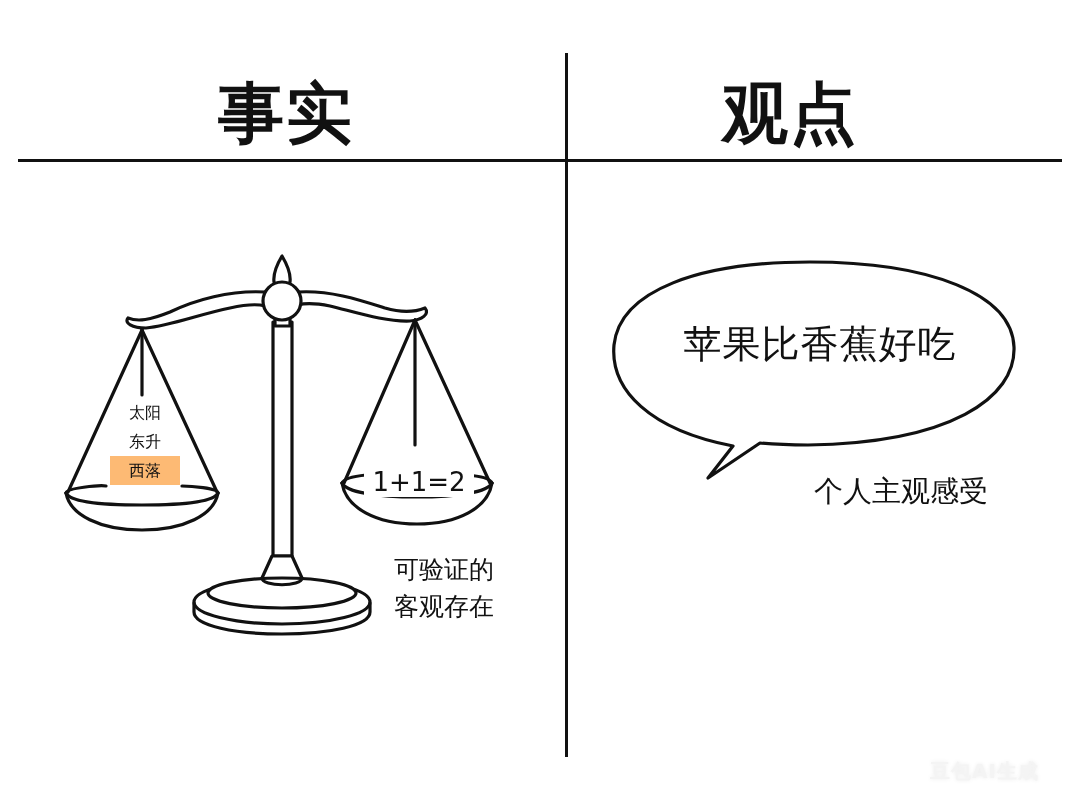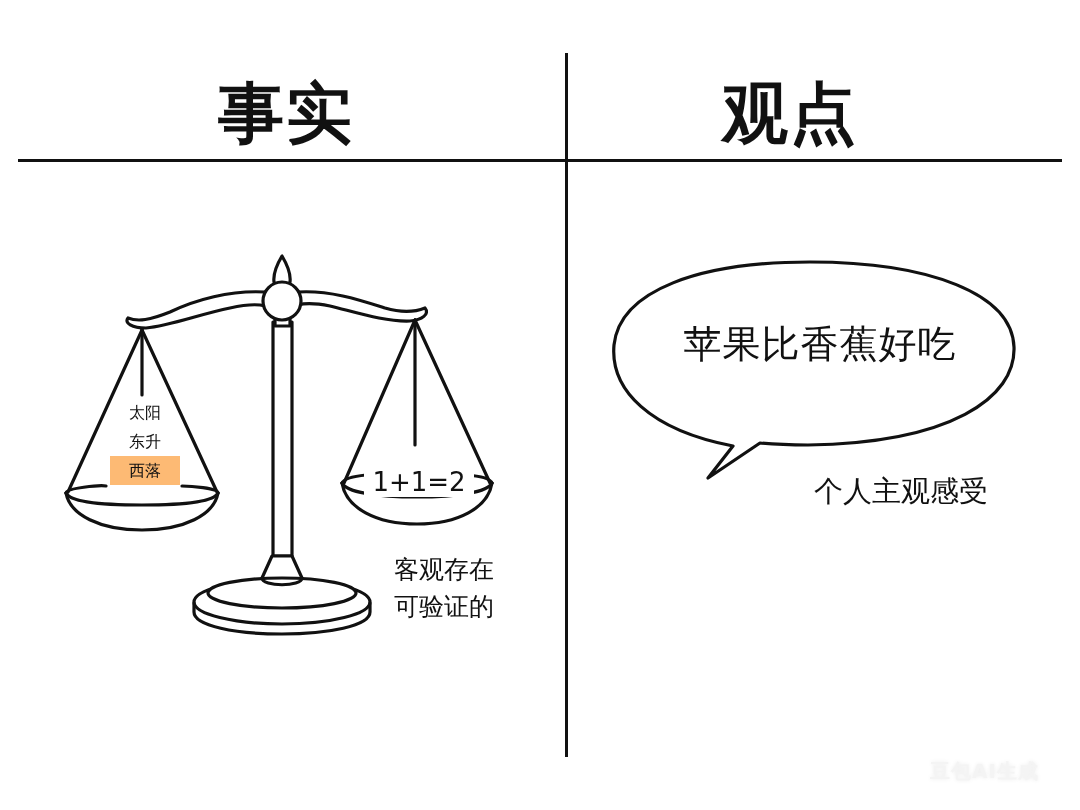--- a/index.html
+++ b/index.html
@@ -78,20 +78,20 @@
 
 <div id="pan-left-text" class="pan-text">
   <div>太阳</div>
   <div>东升</div>
   <div style="background:#fdba74;text-align:center;">西落</div>
 </div>
 
 <div id="pan-right-text" class="pan-text" style="background:#fff;">1+1=2</div>
 
 <div id="caption-left">
+  <div>可验证的</div>
   <div>客观存在</div>
-  <div>可验证的</div>
 </div>
 
 <div id="bubble-text">苹果比香蕉好吃</div>
 <div id="caption-right">个人主观感受</div>
 
 <div id="watermark">豆包AI生成</div>
 
 </body></html>

